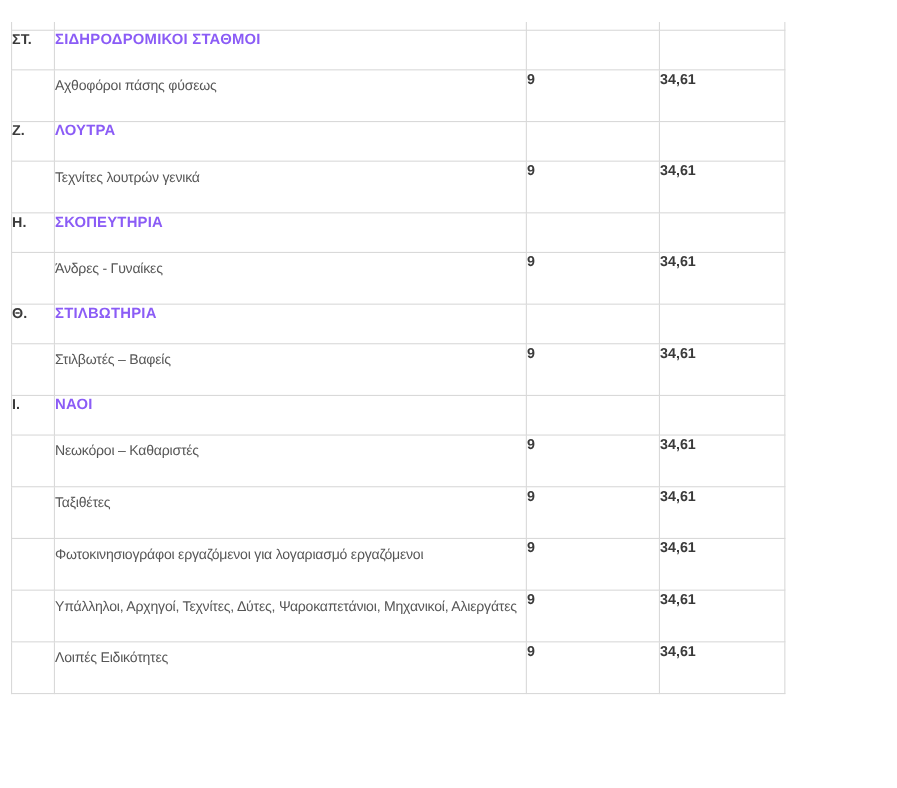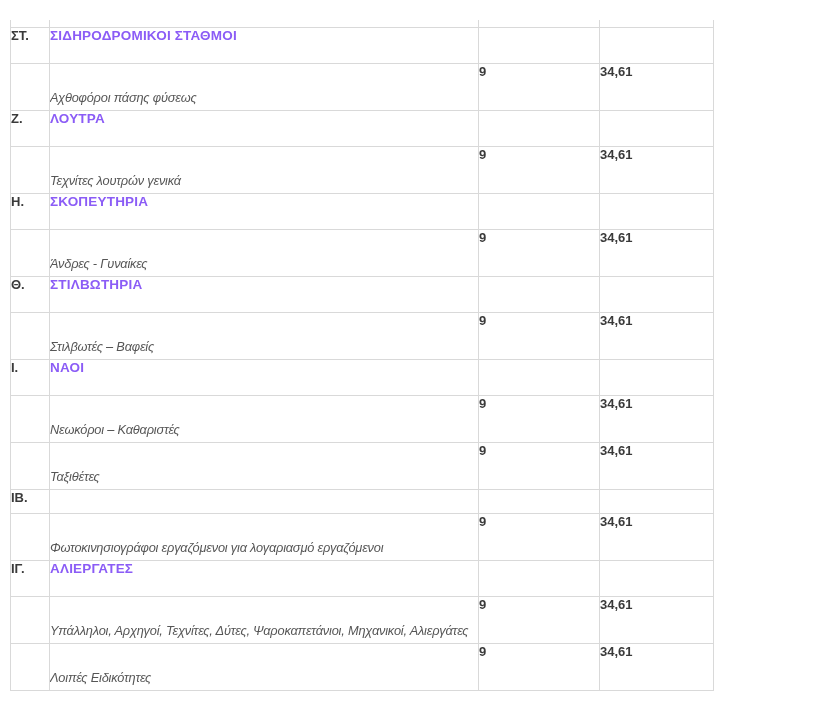--- a/index.html
+++ b/index.html
@@ -56,22 +56,21 @@
     line-height: 16px;
     white-space: nowrap;
   }
   tr.header td.desc {
     font-weight: bold;
     color: #8b5cf6;
     font-size: 13.5px;
     letter-spacing: 0.2px;
   }
   tr.item td.desc {
-    padding-top: 26px;
-    font-style: italic;
+    padding-top: 6px;
     color: #565656;
     font-size: 12.8px;
     letter-spacing: -0.2px;
   }
   
   td.klass, td.rate {
     padding: 13px 2px 0 9px;
     font-weight: bold;
     font-size: 13px;
     line-height: 16px;
@@ -155,37 +154,25 @@
     <td class="desc">Νεωκόροι – Καθαριστές</td>
     <td class="klass">9</td>
     <td class="rate">34,61</td>
   </tr>
         <tr class="item">
     <td class="code"></td>
     <td class="desc">Ταξιθέτες</td>
     <td class="klass">9</td>
     <td class="rate">34,61</td>
   </tr>
-        <tr class="header no-desc">
-    <td class="code">ΙΒ.</td>
-    <td class="desc"></td>
-    <td class="klass"></td>
-    <td class="rate"></td>
-  </tr>
         <tr class="item">
     <td class="code"></td>
     <td class="desc">Φωτοκινησιογράφοι εργαζόμενοι για λογαριασμό εργαζόμενοι</td>
     <td class="klass">9</td>
     <td class="rate">34,61</td>
-  </tr>
-        <tr class="header">
-    <td class="code">ΙΓ.</td>
-    <td class="desc">ΑΛΙΕΡΓΑΤΕΣ</td>
-    <td class="klass"></td>
-    <td class="rate"></td>
   </tr>
         <tr class="item">
     <td class="code"></td>
     <td class="desc">Υπάλληλοι, Αρχηγοί, Τεχνίτες, Δύτες, Ψαροκαπετάνιοι, Μηχανικοί, Αλιεργάτες</td>
     <td class="klass">9</td>
     <td class="rate">34,61</td>
   </tr>
         <tr class="item">
     <td class="code"></td>
     <td class="desc">Λοιπές Ειδικότητες</td>

